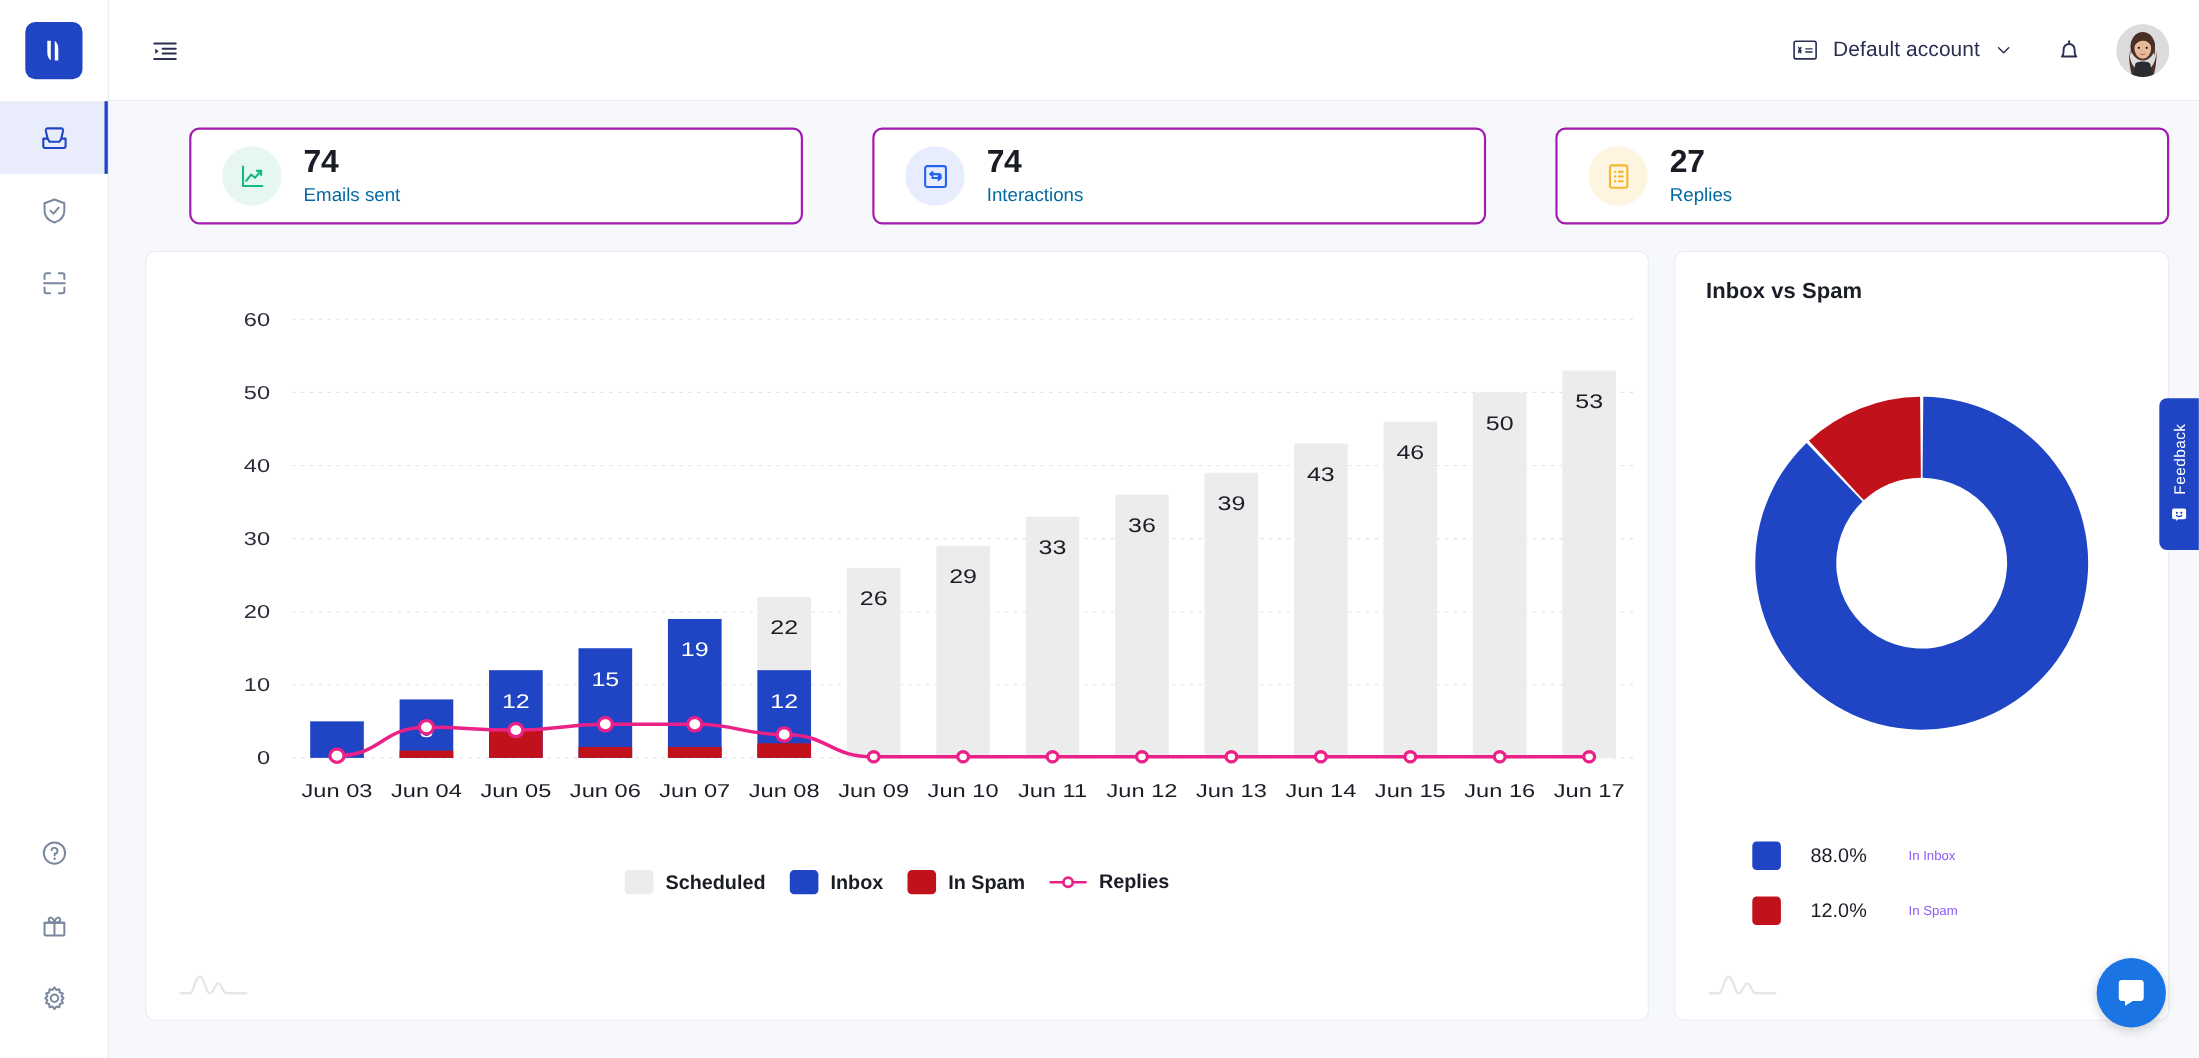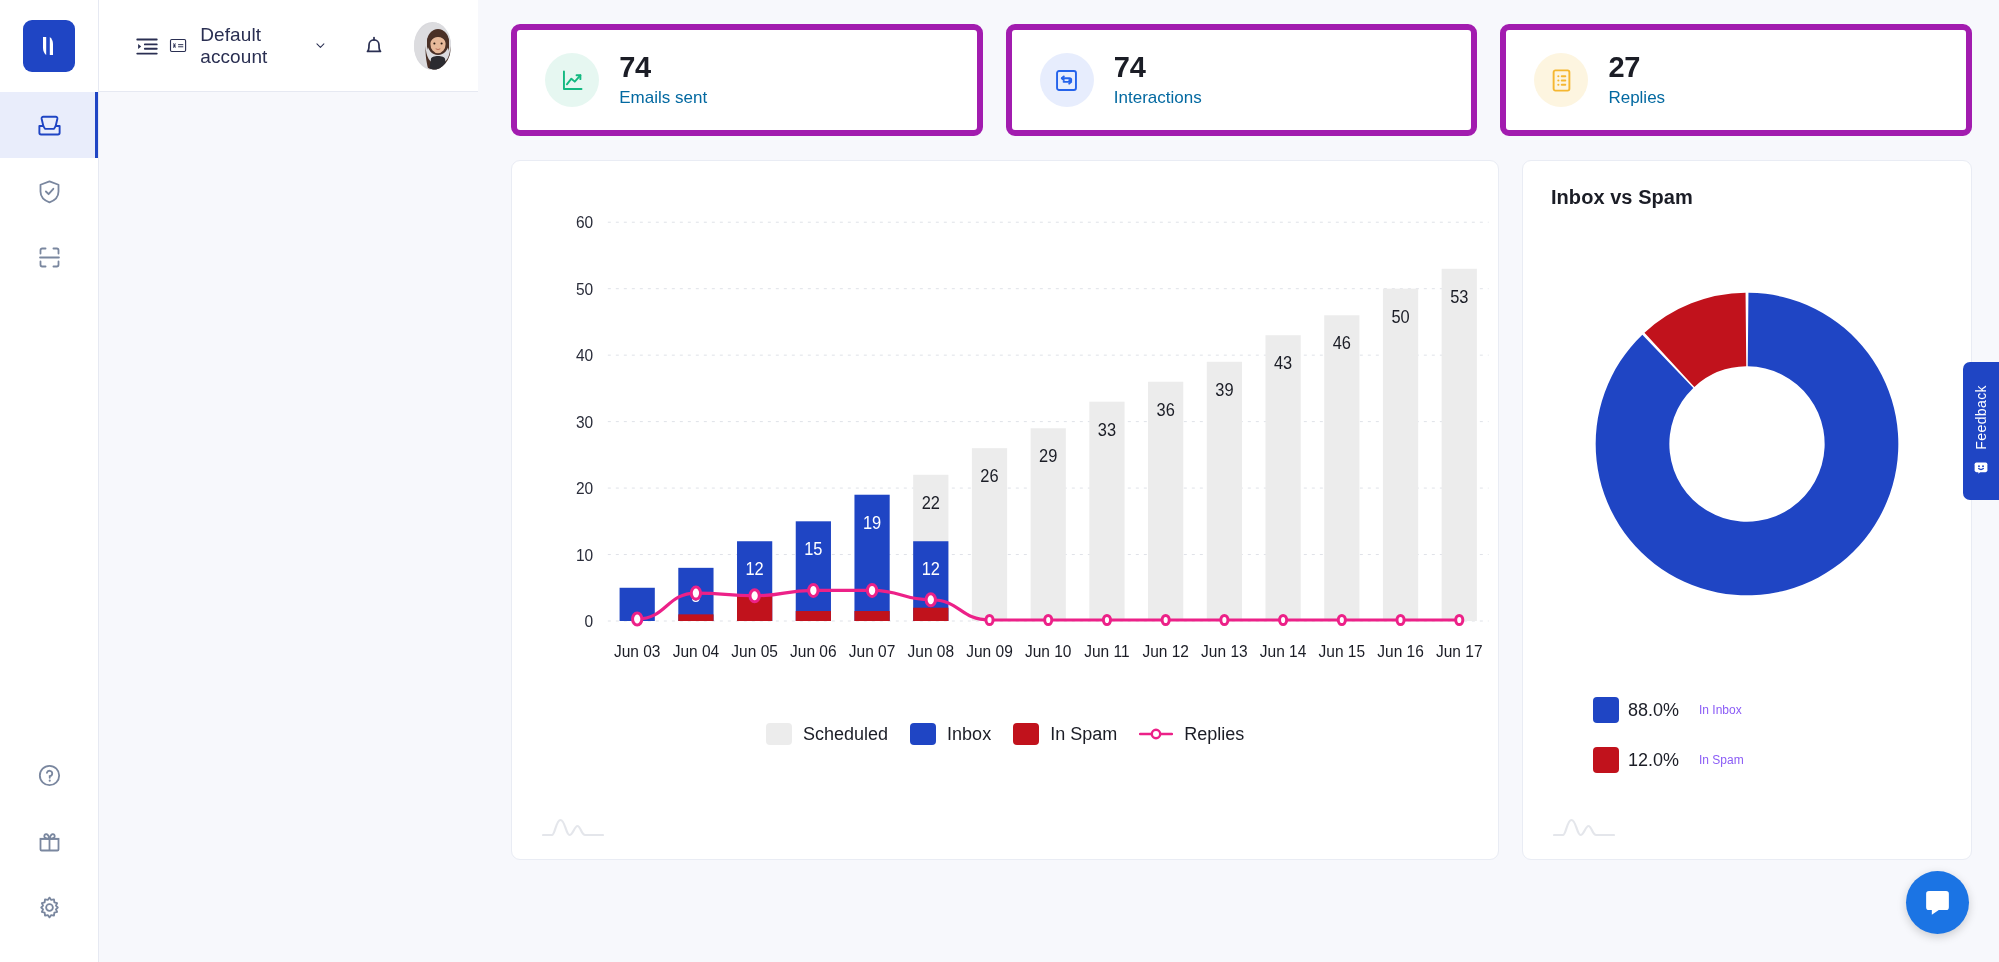--- a/index.html
+++ b/index.html
@@ -35,21 +35,21 @@
   .nav-item.active { background: #e9edfb; }
   .nav-item.active::after {
     content: ""; position: absolute; right: 0; top: 0; bottom: 0;
     width: 3px; background: #1f45c4;
   }
   .nav-spacer { flex: 1; }
   .nav-bottom { width: 100%; padding-bottom: 22px; }
   .nav-bottom .nav-item { height: 66px; }
 
   
-  .main { flex: 1; display: flex; flex-direction: row; min-width: 0; height: 962px; }
+  .main { flex: 1; display: flex; flex-direction: column; min-width: 0; height: 962px; }
 
   .topbar {
     height: 92px; background: #ffffff;
     border-bottom: 1px solid #e6e9f2;
     display: flex; align-items: center;
     padding: 0 27px 0 34px;
     flex: 0 0 92px;
   }
   .collapse-btn { width: 34px; height: 34px; display: flex; align-items: center; justify-content: center; cursor: pointer; }
   .top-right { margin-left: auto; display: flex; align-items: center; gap: 26px; }
@@ -65,23 +65,23 @@
     position: relative;
   }
 
   
   .content {
     flex: 1; overflow: hidden; padding: 24px 27px 0 33px;
     background: #f7f8fc;
   }
   .stats-row { display: flex; gap: 23px; }
   .stat-card {
-    flex: 1; height: 112px; background: #fff;
-    border: 6px solid #a21caf; border-radius: 9px;
-    display: flex; align-items: center; padding-left: 28px; gap: 20px;
+    flex: 1; height: 88px; background: #fff;
+    border: 2px solid #a21caf; border-radius: 9px;
+    display: flex; align-items: center; padding-left: 28px; gap: 20px; margin-left: 40px;
   }
   .stat-icon {
     width: 54px; height: 54px; border-radius: 50%;
     display: flex; align-items: center; justify-content: center; flex: 0 0 54px;
   }
   .stat-val { font-size: 29px; font-weight: 700; color: #1b1d26; line-height: 1.05; letter-spacing: -.3px; }
   .stat-lbl { font-size: 17px; color: #0369a1; margin-top: 6px; }
 
   .panels-row { display: flex; gap: 23px; margin-top: 24px; }
   .panel {
@@ -92,29 +92,29 @@
   .panel-donut { flex: 0 0 450px; height: 700px; }
   .panel-title {
     font-size: 20px; font-weight: 700; color: #1b1d26;
     padding: 25px 0 0 28px; letter-spacing: .05px;
   }
 
   .chart-area { position: relative; width: 100%; height: 560px; }
   .donut-area { position: relative; width: 100%; height: 470px; }
 
   .legend-row {
-    display: flex; align-items: center; justify-content: center;
-    gap: 22px; margin-top: 2px;
+    display: flex; align-items: flex-start; justify-content: center;
+    gap: 22px; margin-top: 2px; font-weight: bold;
   }
   .lg-item { display: flex; align-items: center; gap: 11px; }
   .lg-swatch { width: 26px; height: 22px; border-radius: 4px; }
   .lg-text { font-size: 18px; color: #1b1d26; }
 
   .donut-legend { padding-left: 70px; margin-top: 6px; }
-  .dl-item { display: flex; align-items: center; gap: 9px; height: 50px; }
+  .dl-item { display: flex; align-items: center; gap: 27px; height: 50px; }
   .dl-swatch { width: 26px; height: 26px; border-radius: 4px; }
   .dl-pct { font-size: 18px; color: #1b1d26; min-width: 62px; }
   .dl-name { font-size: 12px; color: #8b5cf6; }
 
   .wave-mark { position: absolute; left: 30px; bottom: 20px; opacity: .55; }
 
   
   .feedback-tab {
     position: absolute; right: 0; top: 362px;
     width: 36px; height: 138px;

